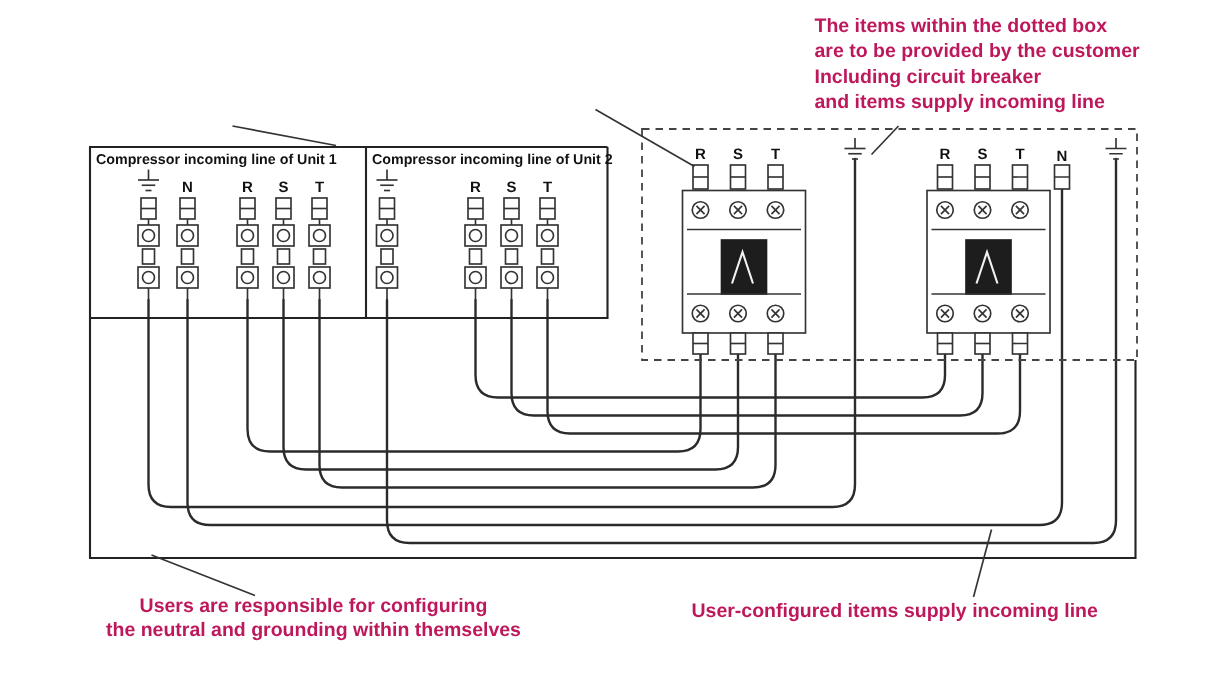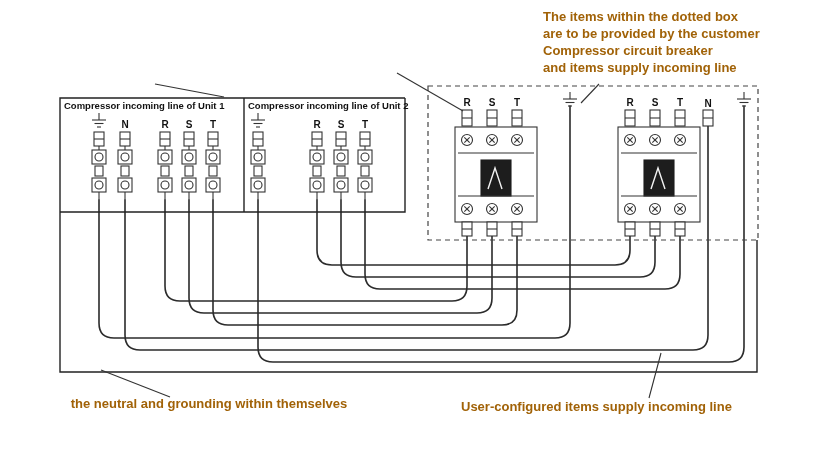--- a/index.html
+++ b/index.html
@@ -10,21 +10,21 @@
   svg line, svg path, svg polyline{fill:none;stroke:#333333;stroke-width:1.1;}
   svg path.wire{stroke:#2b2b2b;stroke-width:1.6;stroke-linecap:round;}
   svg rect.dark{fill:#1d1d1d;stroke:#1d1d1d;}
   svg polyline.toggle{stroke:#f2f2f2;stroke-width:1.4;}
   svg rect.dotted{fill:none;stroke:#444;stroke-width:1.2;stroke-dasharray:5 4;}
   svg path.outline{stroke:#222;stroke-width:1.4;}
   svg path.leader{stroke:#333;stroke-width:1.1;}
   svg text{font-family:"Liberation Sans",sans-serif;fill:#111;stroke:none;}
   text.lbl-sm{font-size:10px;font-weight:700;text-anchor:middle;}
   text.lbl-box{font-size:9.5px;font-weight:700;text-anchor:start;}
-  .ann{position:absolute;font-weight:700;font-size:13px;color:#a16207;line-height:16px;white-space:nowrap;}
+  .ann{position:absolute;font-weight:700;font-size:13px;color:#be185d;line-height:16px;white-space:nowrap;}
 </style>
 </head>
 <body>
 
 <div id="stage">
 
   <svg id="diagram" width="817" height="453" viewBox="0 0 817 453">
 
     <defs>
 
@@ -159,25 +159,26 @@
       <path class="leader" d="M170 397 L101 370"></path>
       <path class="leader" d="M649 398 L661 353"></path>
     </g>
   </svg>
 
 
 
   <div class="ann" style="left:543px;top:8px;line-height:17px;">
     <div>The items within the dotted box</div>
     <div>are to be provided by the customer</div>
-    <div>Compressor circuit breaker</div>
+    <div>Including circuit breaker</div>
     <div>and items supply incoming line</div>
   </div>
 
   <div class="ann" style="left:58px;top:396px;width:302px;text-align:center;">
+    <div>Users are responsible for configuring</div>
     <div>the neutral and grounding within themselves</div>
   </div>
 
   <div class="ann" style="left:461px;top:399px;">
     <div>User-configured items supply incoming line</div>
   </div>
 
 </div>
 
 </body></html>

